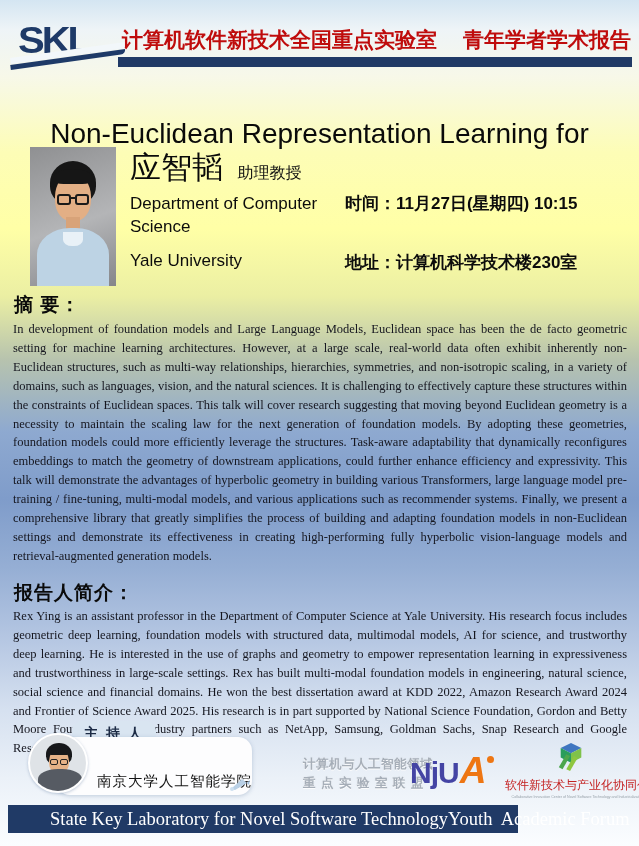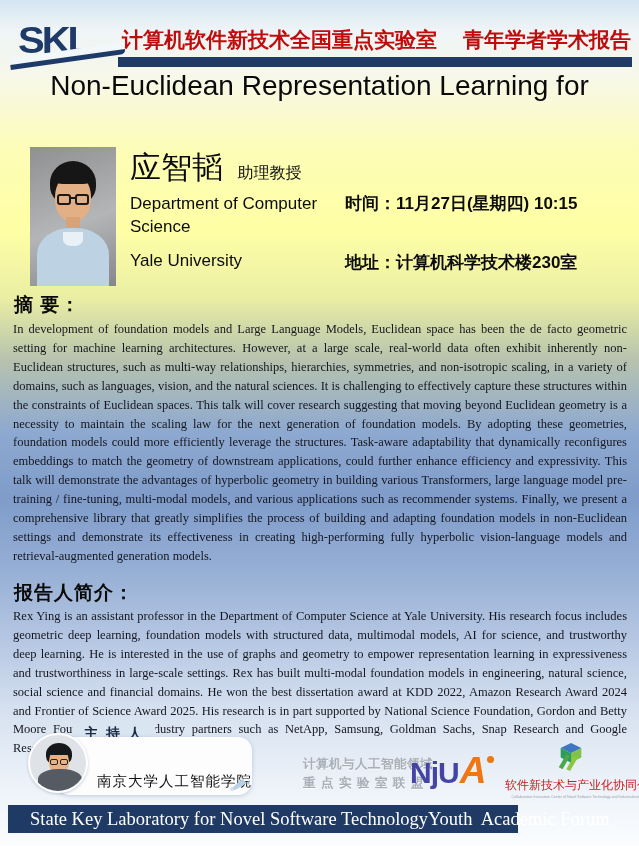--- a/index.html
+++ b/index.html
@@ -21,21 +21,21 @@
                background:#f2f7fa; transform:rotate(-8deg); }
   .skl-swoosh { position:absolute; left:-8px; bottom:2px; width:116px; height:5px;
                 background:#1e3a68; transform:rotate(-8deg); border-radius:0 0 5px 0; }
   .header-line { left:122px; top:26px; width:510px; display:flex; gap:26px;
                  font-size:21px; font-weight:bold; color:#bf0c0c; white-space:nowrap; }
   .header-bar { left:118px; top:57px; width:514px; height:10px; background:#203a66; }
 
   
   .talk-title { left:20px; top:69px; width:599px; text-align:center;
                 font-size:28px; line-height:33px; color:#0a0a0a; }
-  .talk-title span { display:block; }
+  .talk-title span { display:block;margin-top:48px; }
 
   
   .speaker-photo { left:30px; top:147px; width:86px; height:139px; overflow:hidden;
                    background:linear-gradient(160deg,#8f9092,#b4b5b7 55%,#85868a); }
   .ph { position:absolute; }
   .sp-hair  { top:14px; left:20px; width:46px; height:44px; background:#161616; border-radius:50% 50% 42% 42%; }
   .sp-face  { top:27px; left:25px; width:36px; height:47px; background:#e3af85; border-radius:48% 48% 44% 44%; }
   .sp-fringe{ top:22px; left:24px; width:38px; height:15px; background:#161616; border-radius:50% 50% 25% 25%; }
   .sp-glass-l { top:47px; left:27px; width:14px; height:11px; border:2px solid #1a1a1a; border-radius:3px; }
   .sp-glass-r { top:47px; left:45px; width:14px; height:11px; border:2px solid #1a1a1a; border-radius:3px; }
@@ -93,21 +93,21 @@
   .ai-a { font-size:37px; font-weight:900; color:#ee7613; font-style:italic; margin-left:1px; }
   .ai-dot { position:absolute; right:-8px; top:6px; width:7px; height:7px;
             border-radius:50%; background:#ee7613; }
   .center-logo { left:505px; top:742px; width:132px; text-align:center; }
   .center-name { font-size:12px; font-weight:normal; color:#c42222; white-space:nowrap; margin-top:1px; }
   .center-sub { font-size:4px; color:#98a2aa; white-space:nowrap; transform:scale(0.9); }
 
   
   .footer-bar { left:8px; top:805px; width:510px; height:28px; background:#203a66;
                 display:flex; justify-content:space-between; align-items:center;
-                padding:0 22px; color:#ffffff; font-family:"Liberation Serif", serif;
+                padding:0 42px; color:#ffffff; font-family:"Liberation Serif", serif;
                 font-size:18.5px; }
   .ws-pre { white-space:pre; }
 </style>
 </head>
 <body>
 
 <div class="poster">
 
   <div class="abs skl-logo">
     <span class="skl-text">SKL</span>

